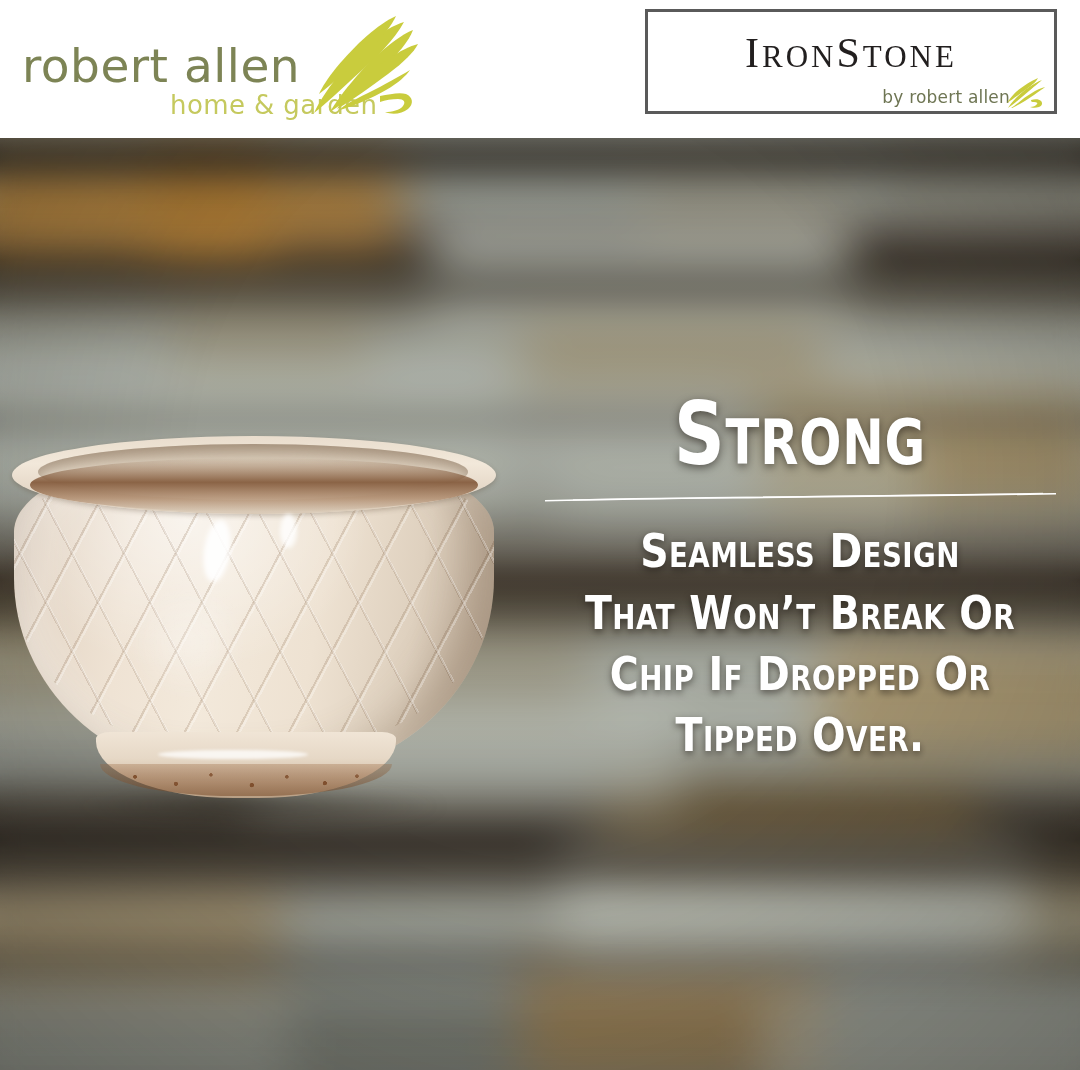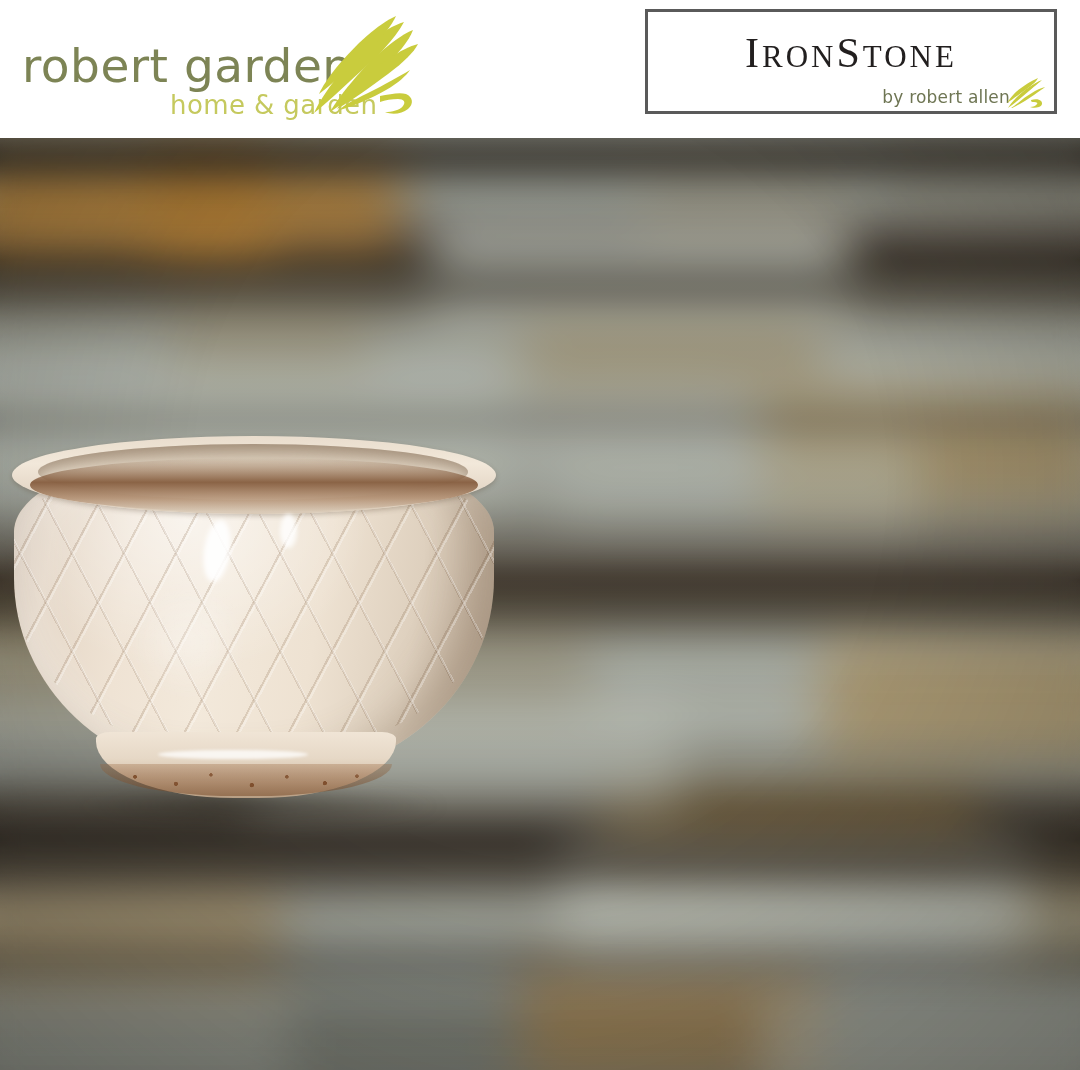--- a/index.html
+++ b/index.html
@@ -213,21 +213,21 @@
     <div class="mortar m4"></div>
     <div class="mortar m5"></div>
     <div class="mortar m6"></div>
     <div class="bg-soft"></div>
     <div class="bg-vig"></div>
   </div>
 
   <div class="header">
 
     <div class="brand">
-      <div class="brand-name">robert garden</div>
+      <div class="brand-name">robert allen</div>
       <div class="brand-tag">home &amp; garden</div>
       <svg class="brand-leaf" viewBox="0 0 140 110">
         <g fill="#c9cc3d">
           <path d="M124 8 C104 14 80 34 58 62 C46 77 38 90 34 99 C46 90 62 74 80 58
                    C98 42 114 26 124 8 Z"></path>
           <path d="M133 16 C118 22 96 40 76 63 C64 77 55 89 50 98 C64 89 84 72 101 56
                    C118 40 129 27 133 16 Z"></path>
           <path d="M116 2 C98 10 76 30 56 54 C48 64 42 73 39 80 C52 70 70 54 86 39
                    C102 24 112 11 116 2 Z"></path>
           <path d="M138 30 C122 34 98 50 78 70 C68 80 61 88 57 95 C72 86 92 72 108 60
@@ -266,14 +266,32 @@
     <div class="foot-speck"></div>
     <div class="foot-gloss"></div>
     <div class="rim-outer"></div>
     <div class="rim-inner"></div>
     <div class="rim-brown"></div>
     <div class="gloss-a"></div>
     <div class="gloss-b"></div>
     <div class="gloss-c"></div>
   </div>
 
+  <div class="copy">
+    <div class="headline">Strong</div>
+
+    <div class="rule">
+      <svg viewBox="0 0 515 14" preserveAspectRatio="none">
+        <path d="M2 10 C60 8.5 120 7.6 190 6.8 C270 5.9 350 5.0 430 4.0 L513 3.0
+                 L513 4.6 L430 5.7 C350 6.7 270 7.6 190 8.5 C120 9.3 60 10.2 2 11.6 Z" fill="#ffffff"></path>
+        <path d="M30 9.8 C110 8.4 230 6.9 360 5.2 L500 3.4" stroke="#ffffff" stroke-width="1.1" fill="none" opacity=".85"></path>
+      </svg>
+    </div>
+
+    <div class="sub">
+      <div>Seamless Design</div>
+      <div>That Won’t Break Or</div>
+      <div>Chip If Dropped Or</div>
+      <div>Tipped Over.</div>
+    </div>
+  </div>
 
 </div>
 
 </body></html>

